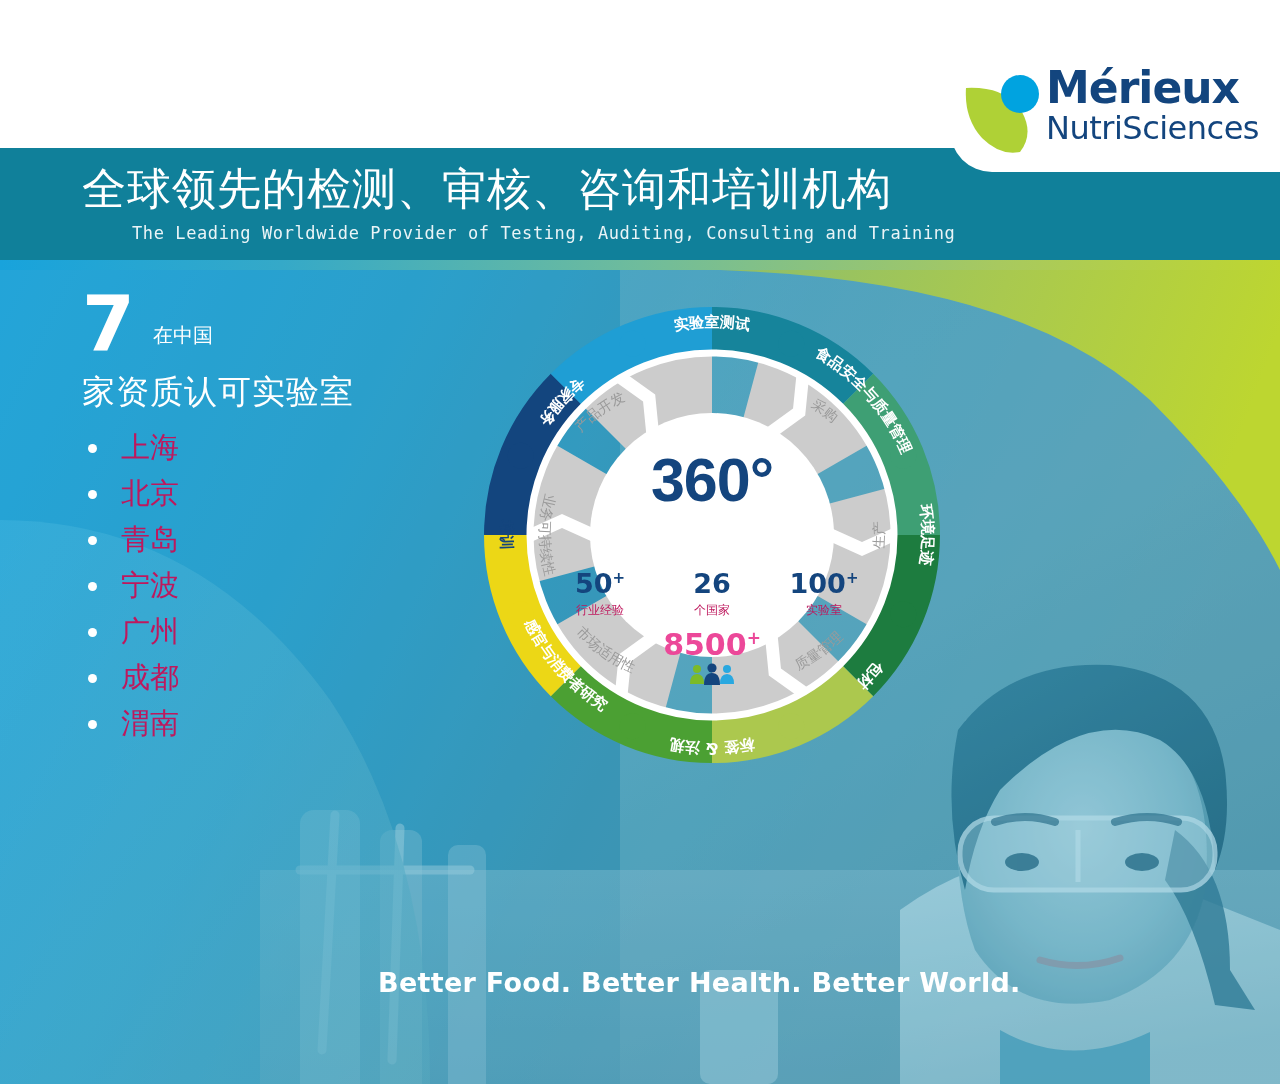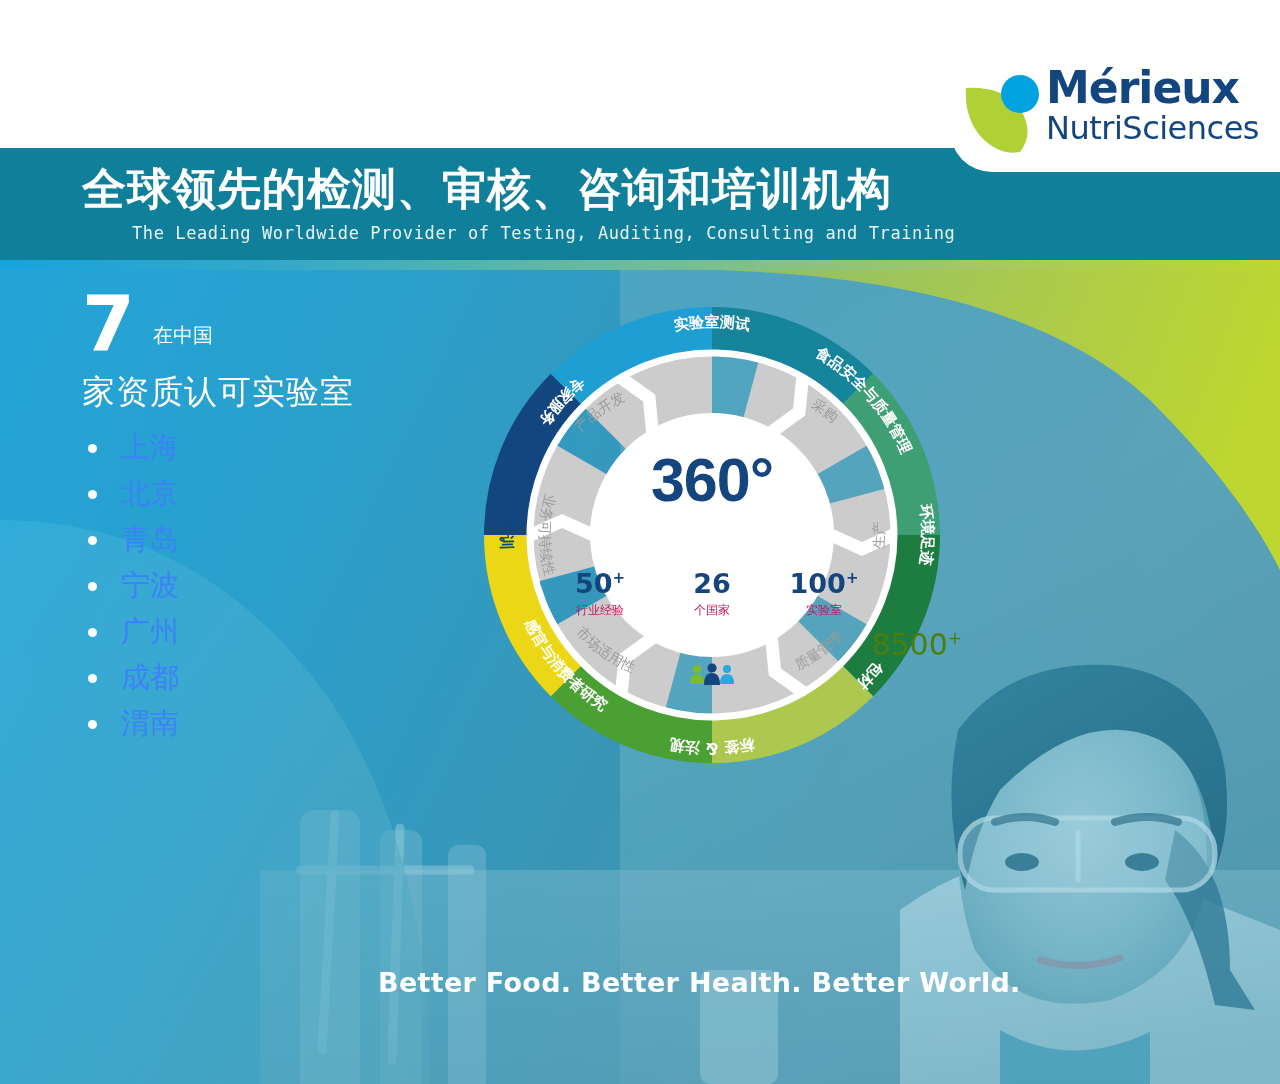--- a/index.html
+++ b/index.html
@@ -16,21 +16,21 @@
     background:#ffffff; z-index:2;
   }
 
   
   #header-band {
     position:absolute; left:0; top:148px; width:1280px; height:112px;
     background:#10809a; z-index:3;
   }
   #header-title {
     position:absolute; left:82px; top:12px;
-    font-size:44px; font-weight:bold; color:#ffffff;
+    font-size:44px; font-weight:normal; color:#ffffff;
     letter-spacing:1px; white-space:nowrap;
     font-family:"DejaVu Sans","Liberation Sans",sans-serif;
   }
   #header-sub {
     position:absolute; left:132px; top:75px;
     font-size:17px; color:#eaf4f7; letter-spacing:.6px; white-space:nowrap;
     font-family:"DejaVu Sans Mono","Liberation Sans",sans-serif;
   }
 
   
@@ -77,21 +77,21 @@
     font-family:"DejaVu Sans","Liberation Sans",sans-serif;
   }
   #labs-line {
     position:absolute; left:82px; top:100px;
     font-size:33px; color:#ffffff; letter-spacing:1px;
     font-family:"DejaVu Sans","Liberation Sans",sans-serif;
   }
   #city-list { position:absolute; left:88px; top:155px; list-style:none; }
   .city-item {
     display:flex; align-items:center; height:46px;
-    font-size:29px; color:#3b82f6;
+    font-size:29px; color:#be185d;
     font-family:"DejaVu Sans","Liberation Sans",sans-serif;
   }
   .city-dot {
     width:9px; height:9px; border-radius:50%; background:#ffffff;
     margin-right:24px; flex:none;
   }
 
   
   #wheel { position:absolute; left:462px; top:285px; z-index:9; }
 
@@ -114,23 +114,22 @@
     font-size:27px; font-weight:bold; color:#14457e; line-height:1;
     font-family:"DejaVu Sans","Liberation Sans",sans-serif;
   }
   .stat-num sup { font-size:15px; }
   .stat-cap {
     font-size:12px; color:#be185d; margin-top:5px;
     font-family:"DejaVu Sans","Liberation Sans",sans-serif;
   }
   #big-stat { position:absolute; top:345px; left:0; width:100%; text-align:center; }
   #big-num {
-    font-size:30px; font-weight:normal; color:#4d7c0f; line-height:1;
-    font-family:"DejaVu Sans","Liberation Sans",sans-serif;
-    text-align:right;
+    font-size:30px; font-weight:bold; color:#ec4899; line-height:1;
+    font-family:"DejaVu Sans","Liberation Sans",sans-serif;
   }
   #big-num sup { font-size:17px; }
   #people-icon { margin-top:3px; }
 
   
   #tagline {
     position:absolute; left:378px; top:967px; z-index:11;
     font-size:27px; font-weight:bold; color:#ffffff; letter-spacing:.3px;
     font-family:"DejaVu Sans","Liberation Sans",sans-serif;
   }

